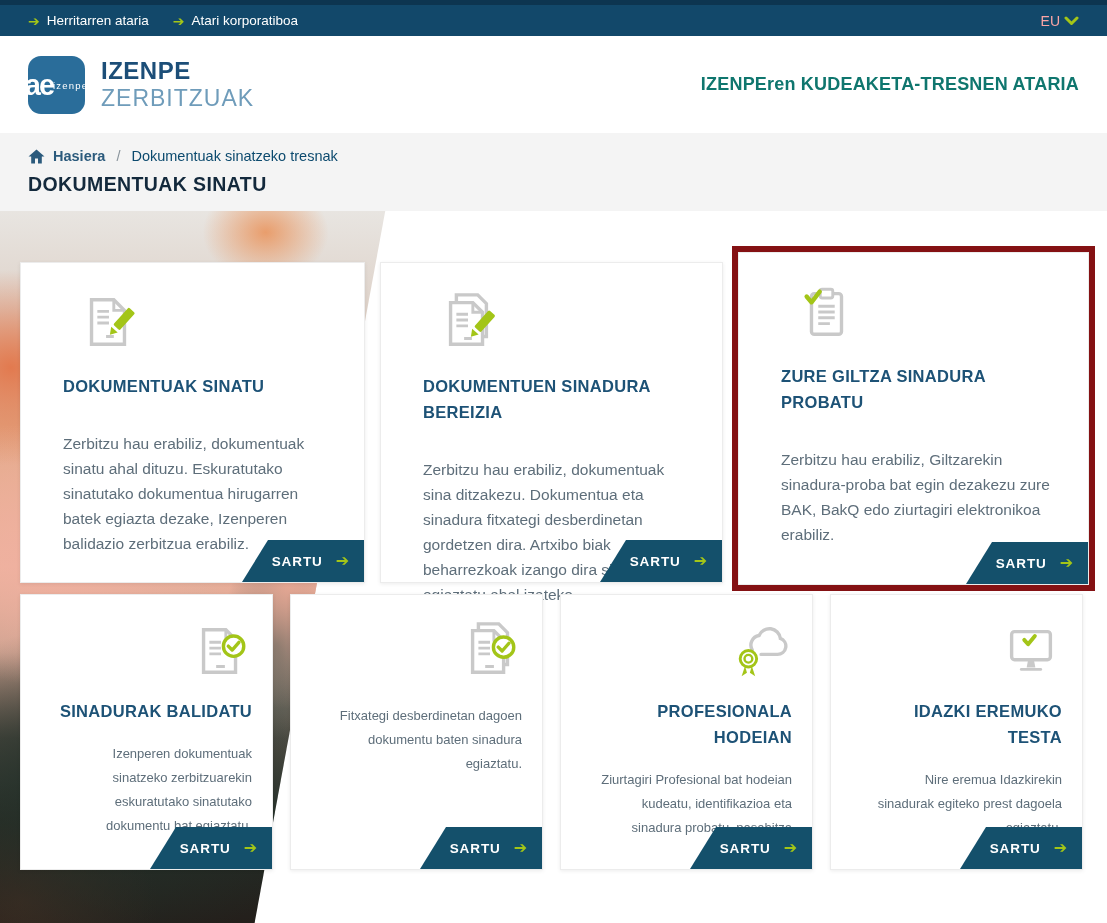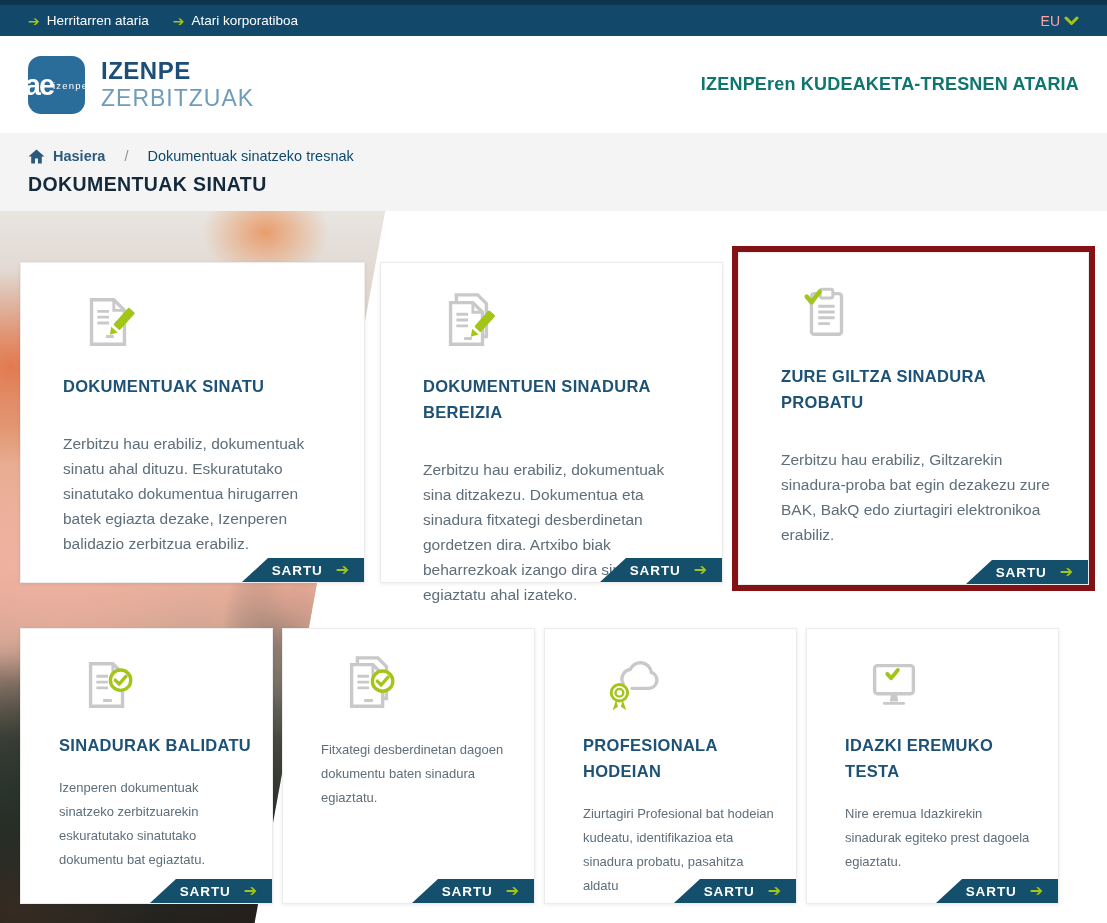--- a/index.html
+++ b/index.html
@@ -37,21 +37,21 @@
     display:flex;flex-direction:row;align-items:center;justify-content:center;cursor:pointer;flex:0 0 auto;
   }
   .logo-ae{font-size:29px;font-weight:bold;line-height:1;letter-spacing:-2px;margin-top:2px;}
   .logo-name{font-size:9.5px;letter-spacing:1.2px;margin-top:2px;}
   .brand{margin-left:16px;line-height:1.15;}
   .brand-1{font-size:24px;font-weight:bold;color:var(--brand);letter-spacing:0.5px;}
   .brand-2{font-size:23px;color:var(--brand-light);letter-spacing:1px;font-weight:400;}
   .portal-title{margin-left:auto;font-size:18px;font-weight:bold;color:#0f766e;letter-spacing:0.2px;}
   
   .breadcrumb-bar{background:#f4f4f4;height:78px;padding:15px 28px 0;}
-  .crumbs{display:flex;align-items:center;gap:19px;font-size:14.5px;}
+  .crumbs{display:flex;align-items:center;gap:11px;font-size:14.5px;}
   .crumb-home{display:flex;align-items:center;gap:8px;color:#2b5a7c;font-weight:bold;cursor:pointer;}
   .crumb-sep{color:#8a949c;}
   .crumb-current{color:#0c4a6e;}
   .page-title{margin:9px 0 0;font-size:19.5px;font-weight:bold;color:#13293c;letter-spacing:0.4px;}
   
   .main{position:relative;height:712px;background:#fff;overflow:hidden;}
   .photo-bg{
     position:absolute;inset:0;
     clip-path:polygon(0 0,34.8% 0,23% 100%,0 100%);
     background:
@@ -59,36 +59,36 @@
       radial-gradient(150px 130px at 1% 22%, rgba(226,118,74,.95), rgba(226,118,74,0) 75%),
       radial-gradient(210px 180px at 5% 48%, rgba(240,176,160,.95), rgba(240,176,160,0) 75%),
       radial-gradient(120px 170px at 26% 52%, rgba(236,170,150,.9), rgba(236,170,150,0) 75%),
       radial-gradient(80px 150px at 25% 61%, rgba(46,74,70,.85), rgba(46,74,70,0) 70%),
       radial-gradient(280px 210px at 8% 82%, rgba(35,48,41,.95), rgba(35,48,41,0) 80%),
       radial-gradient(170px 150px at 2% 97%, rgba(61,42,32,.95), rgba(61,42,32,0) 80%),
       linear-gradient(180deg,#e8e5e1 0%,#ded2c9 14%,#e2a987 30%,#edb39e 50%,#caa18f 62%,#4e4b42 74%,#232e28 86%,#241f1b 100%);
   }
   .row{position:absolute;display:flex;align-items:flex-start;}
   .row1{left:20px;top:51px;gap:15px;}
-  .row2{left:20px;top:417px;gap:9px;}
+  .row2{left:20px;top:383px;gap:17px;text-align:right;}
   .card{
     position:relative;background:#fff;border:1px solid #ececec;
     box-shadow:0 1px 4px rgba(0,0,0,.08);
   }
   .row1 .card{width:345px;height:321px;padding:28px 34px 0 42px;}
   .row1 .card:nth-child(2){width:343px;}
   .row1 .card.highlighted{width:351px;height:333px;margin-top:-10px;outline:6px solid var(--highlight-border);}
   .row2 .card{width:253px;height:276px;padding:25px 20px 0 38px;}
   .card-icon{display:block;margin-left:14px;margin-bottom:16px;color:var(--icon-gray);}
   .row2 .card-icon{margin-left:18px;margin-bottom:12px;}
   .card-title{margin:0;font-size:16.5px;font-weight:bold;color:var(--title);letter-spacing:0.3px;line-height:26px;}
   .card-desc{margin:32px 0 0;font-size:15.5px;color:var(--body-text);line-height:25px;}
   .row2 .card-desc{margin-top:18px;font-size:13px;line-height:24px;}
   .sartu-btn{
-    position:absolute;right:0;bottom:0;height:24px;width:122px;background:var(--button);
+    position:absolute;right:0;bottom:0;height:42px;width:122px;background:var(--button);
     clip-path:polygon(26px 0,100% 0,100% 100%,0 100%);
     display:flex;align-items:center;justify-content:flex-end;gap:13px;
     padding-right:14px;color:#fff;font-size:13.5px;font-weight:bold;letter-spacing:0.9px;cursor:pointer;
   }
   .btn-arrow{color:var(--accent);font-size:16px;font-weight:bold;line-height:1;}
 </style>
 </head>
 <body>
 
 <div class="topbar">

